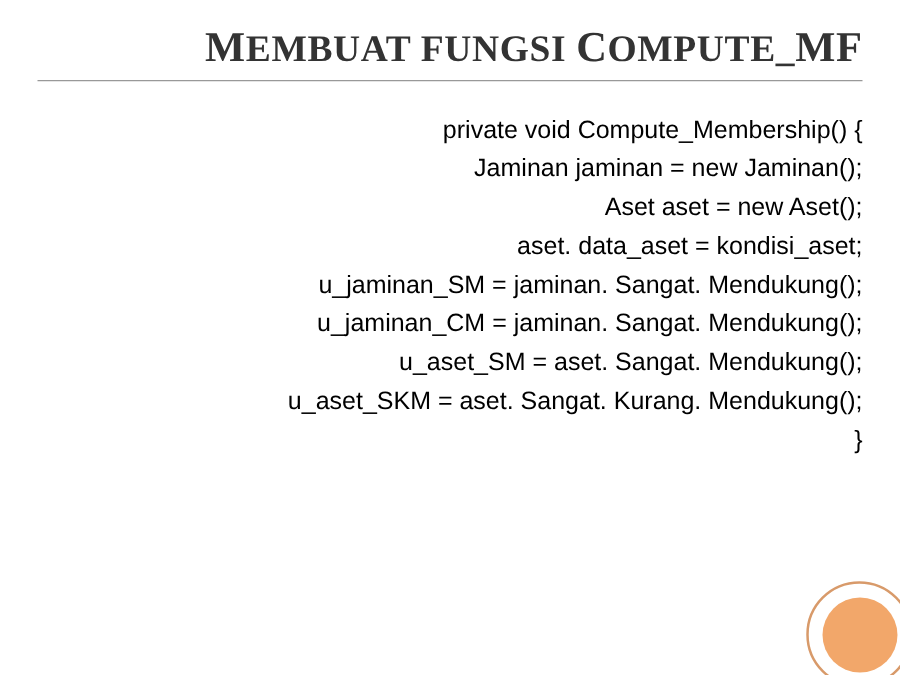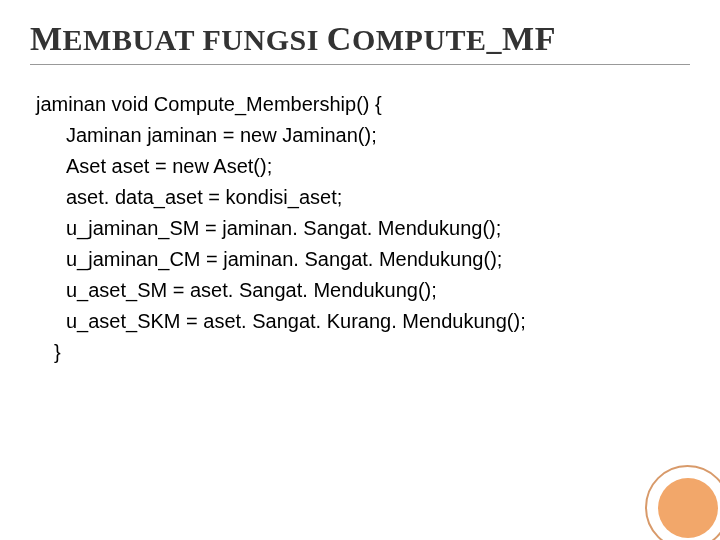--- a/index.html
+++ b/index.html
@@ -1,15 +1,15 @@
 <!DOCTYPE html>
 <html><head>
 <meta charset="utf-8">
 <style>
-  * { margin: 0; padding: 0; box-sizing: border-box; }
+  * { margin: 0; padding: 0; box-sizing: border-box; text-align: right; }
   body {
     width: 720px;
     height: 540px;
     background: #fff;
     font-family: Georgia, 'Times New Roman', serif;
     position: relative;
     overflow: hidden;
   }
   .slide {
     width: 100%;
@@ -59,21 +59,21 @@
     border-radius: 50%;
   }
 </style>
 </head>
 <body>
 
 <div class="slide">
   <h1 class="title"><span class="caps">M</span>EMBUAT FUNGSI <span class="caps">C</span>OMPUTE_<span class="caps">MF</span></h1>
 
   <div class="code-block">
-    <div>jaminan void Compute_Membership() {</div>
+    <div>private void Compute_Membership() {</div>
     <div class="indent">Jaminan jaminan = new Jaminan();</div>
     <div class="indent">Aset aset = new Aset();</div>
     <div class="indent">aset. data_aset = kondisi_aset;</div>
     <div class="indent">u_jaminan_SM = jaminan. Sangat. Mendukung();</div>
     <div class="indent">u_jaminan_CM = jaminan. Sangat. Mendukung();</div>
     <div class="indent">u_aset_SM = aset. Sangat. Mendukung();</div>
     <div class="indent">u_aset_SKM = aset. Sangat. Kurang. Mendukung();</div>
     <div style="padding-left:18px">}</div>
   </div>
 

